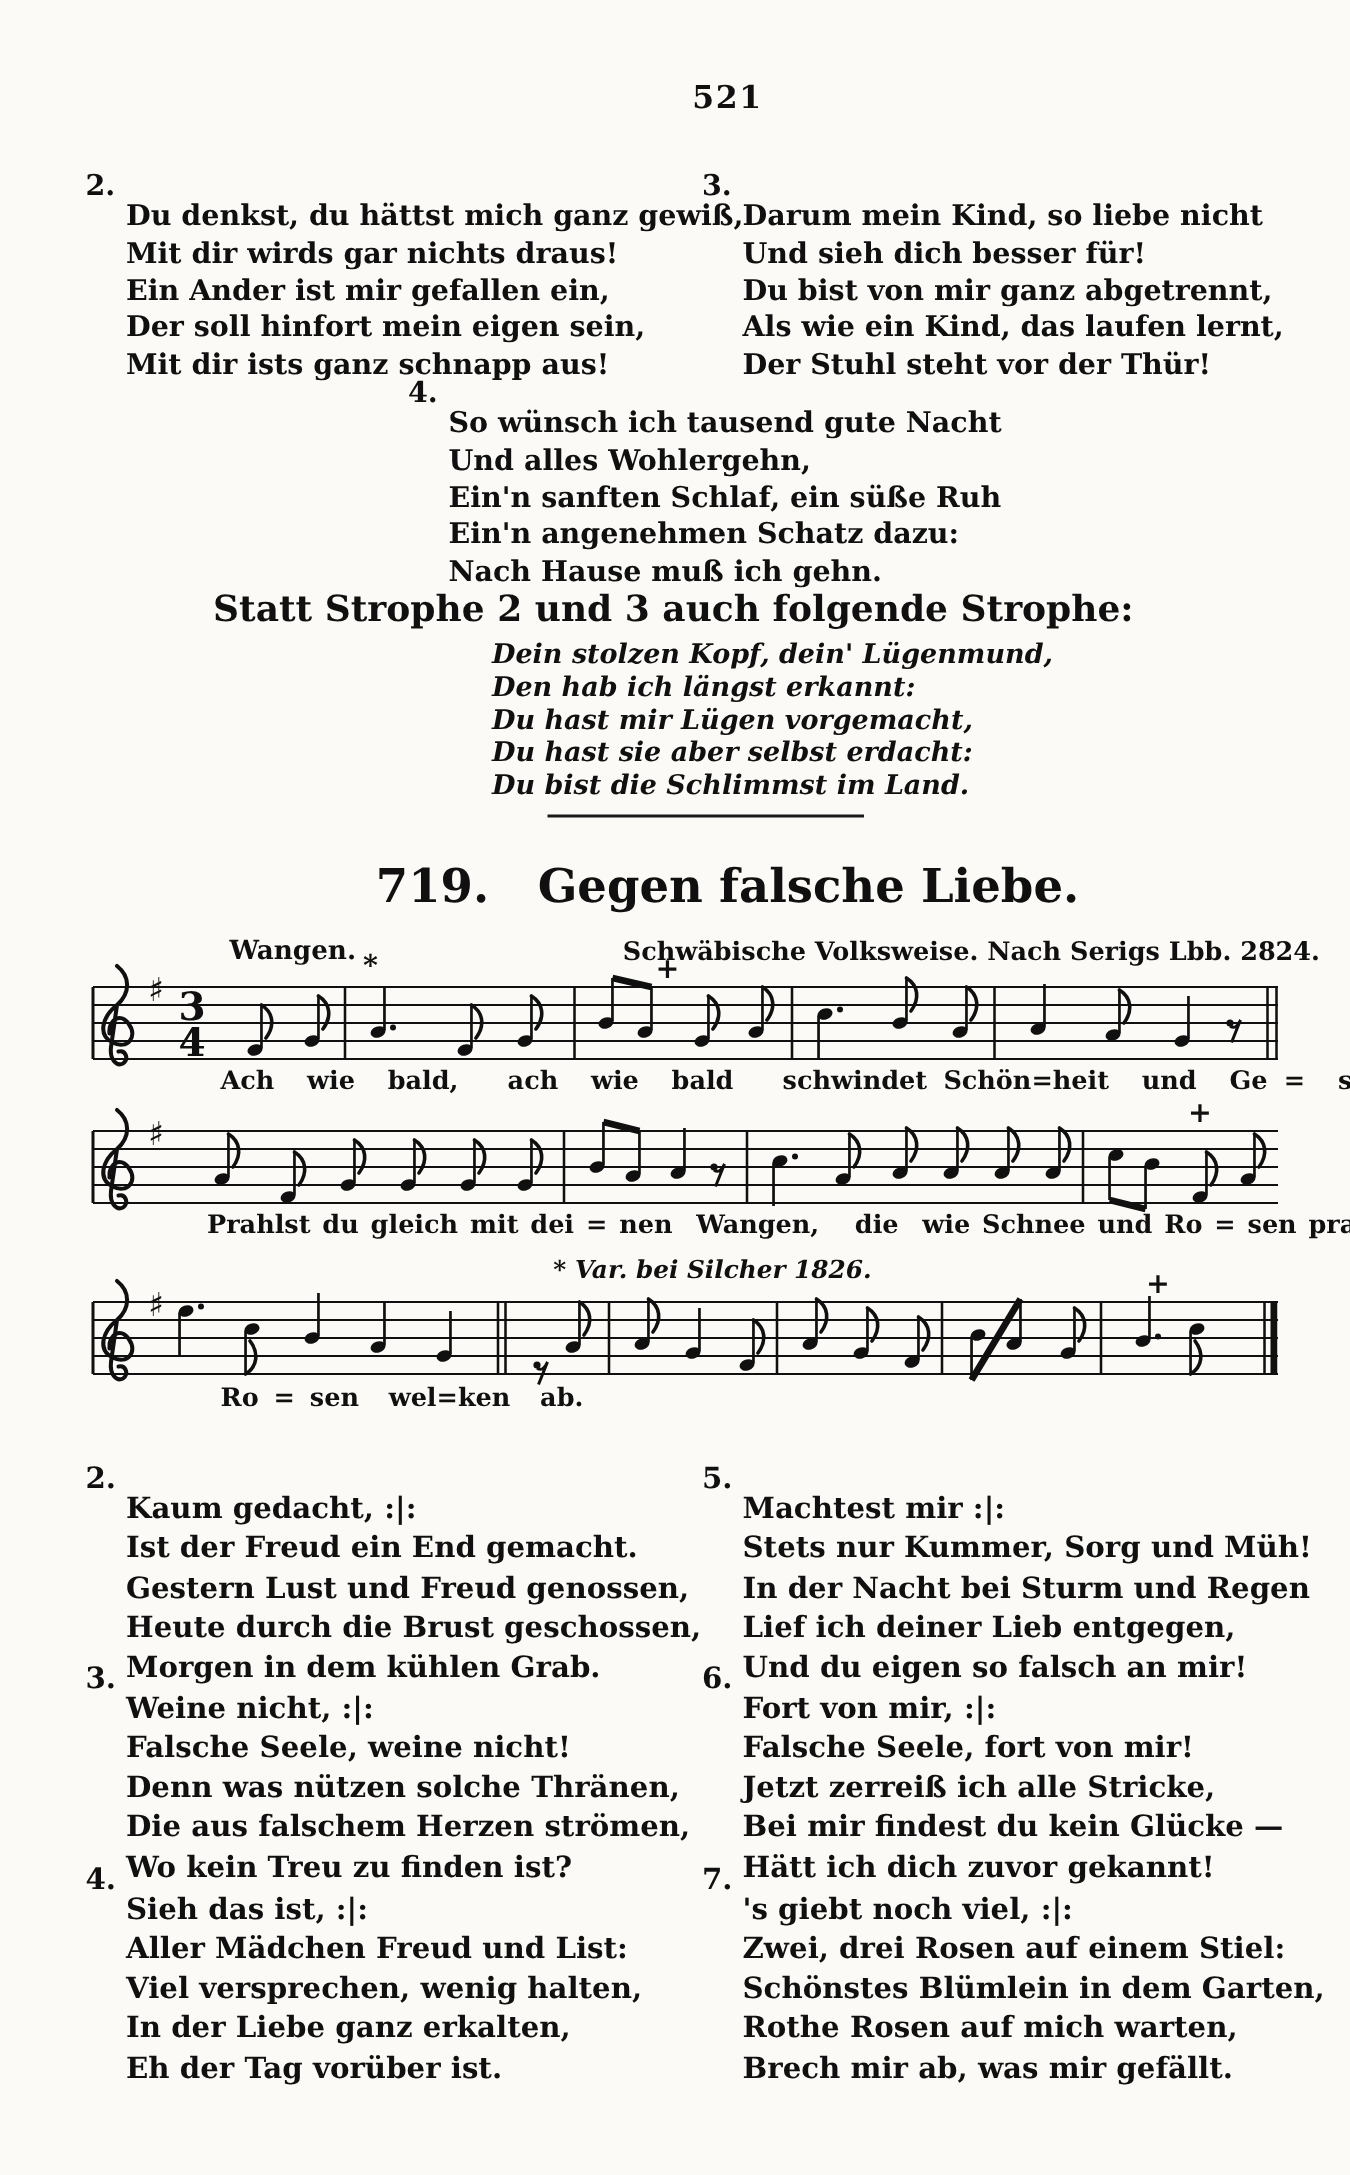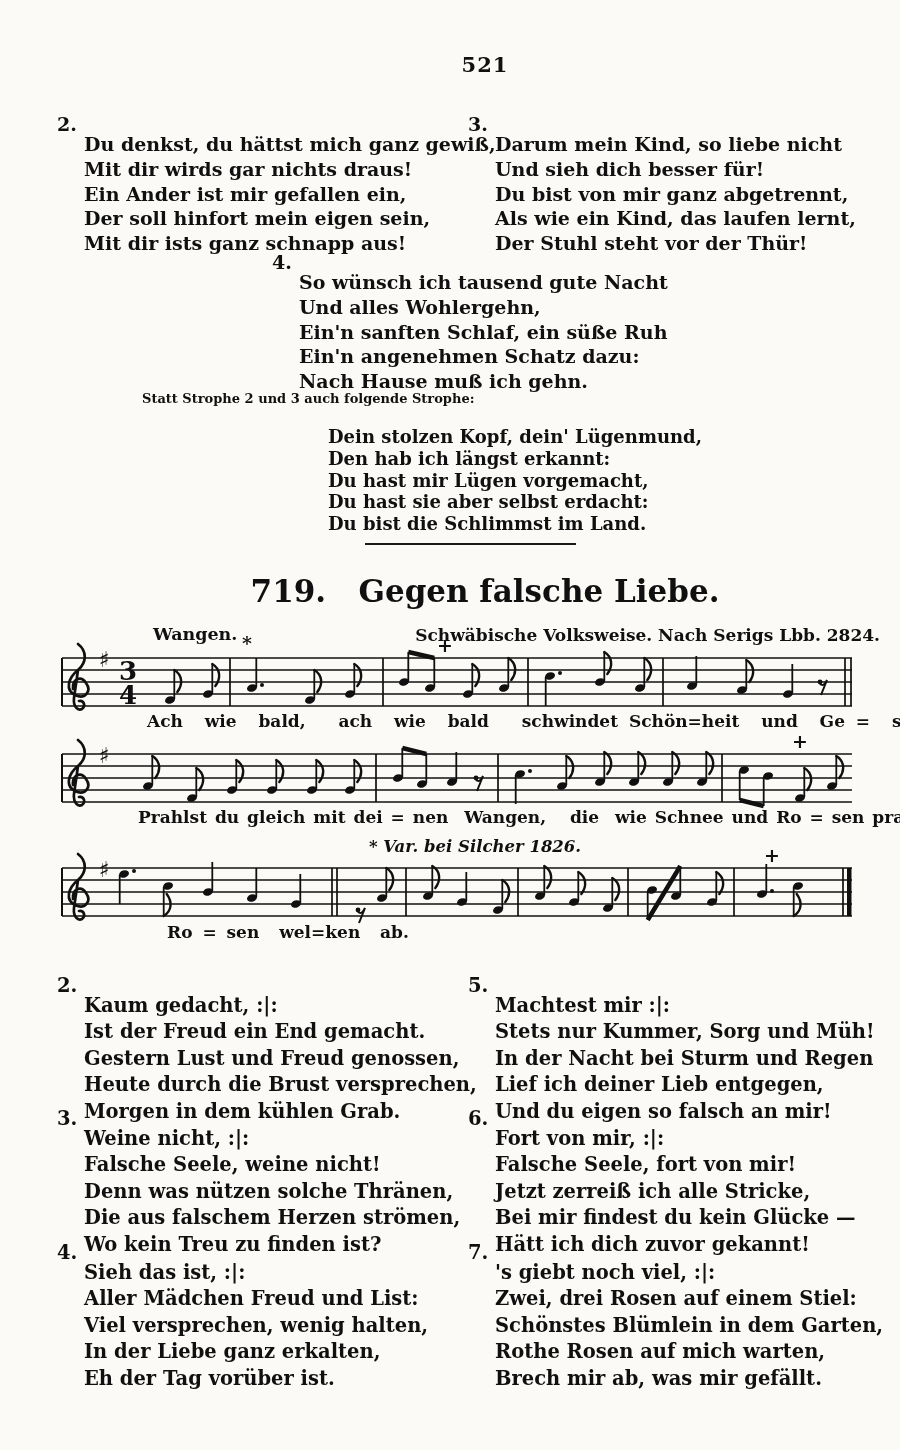--- a/index.html
+++ b/index.html
@@ -9,30 +9,30 @@
     font-family:"DejaVu Serif", serif;
     font-weight:bold;
     overflow:hidden;
   }
   .abs{position:absolute;padding-left:35px;}
   .page-num{left:0;width:900px;top:52px;text-align:center;font-size:21px;letter-spacing:1px;}
   .verse{position:absolute;display:flex;font-size:19px;line-height:24.8px;}
   .verse .vnum{flex:none;width:27px;}
   .verse .vlines{white-space:pre-line;margin-top:20px;}
   .verse-bottom{line-height:26.4px;font-size:19.5px;}
-  .statt{left:107px;top:391px;font-size:13px;}
-  .altstrophe{left:293px;top:426px;font-size:18px;line-height:21.8px;white-space:pre-line;}
+  .statt{left:107px;top:391px;font-size:24px;}
+  .altstrophe{left:293px;top:426px;font-size:18px;line-height:21.8px;white-space:pre-line;font-style:italic;}
   .divider{left:365px;top:543px;width:176px;height:2px;background:#1a1a1a;}
   .title{left:0;width:900px;top:573px;text-align:center;font-size:31px;white-space:pre;}
   .tempo{left:118px;top:624px;font-size:17.5px;}
   .attribution{left:0;width:845px;top:625px;text-align:right;font-size:17px;}
   .lyr{font-size:17px;white-space:pre;}
   .lyr1{left:112px;top:711px;word-spacing:5px;}
   .lyr2{left:103px;top:807px;word-spacing:2px;}
-  .lyr3{left:112px;top:922px;word-spacing:4px;margin-left:20px;}
+  .lyr3{left:112px;top:922px;word-spacing:4px;}
   .footnote{left:0;width:880px;top:837px;text-align:center;font-size:16.5px;font-style:italic;}
   svg.staff{position:absolute;left:0;width:900px;pointer-events:none;}
 </style>
 </head>
 <body>
 
 <div class="abs page-num">521</div>
 
 <div class="verse" style="left:57px;top:112px">
   <span class="vnum">2.</span>
@@ -279,21 +279,21 @@
     <rect x="847" y="868" width="4.5" height="48" fill="#101010"></rect>
     <text x="772" y="862" text-anchor="middle" fill="#101010" font-size="19" font-weight="bold" font-family="&quot;DejaVu Serif&quot;, serif">+</text>
   </svg>
 <div class="abs lyr lyr3">Ro = sen  wel=ken  ab.</div>
 
 <div class="verse verse-bottom" style="left:57px;top:973px">
   <span class="vnum">2.</span>
   <div class="vlines">Kaum gedacht, :|:
 Ist der Freud ein End gemacht.
 Gestern Lust und Freud genossen,
-Heute durch die Brust versprechen,
+Heute durch die Brust geschossen,
 Morgen in dem kühlen Grab.</div>
 </div>
 <div class="verse verse-bottom" style="left:57px;top:1106px">
   <span class="vnum">3.</span>
   <div class="vlines">Weine nicht, :|:
 Falsche Seele, weine nicht!
 Denn was nützen solche Thränen,
 Die aus falschem Herzen strömen,
 Wo kein Treu zu finden ist?</div>
 </div>

